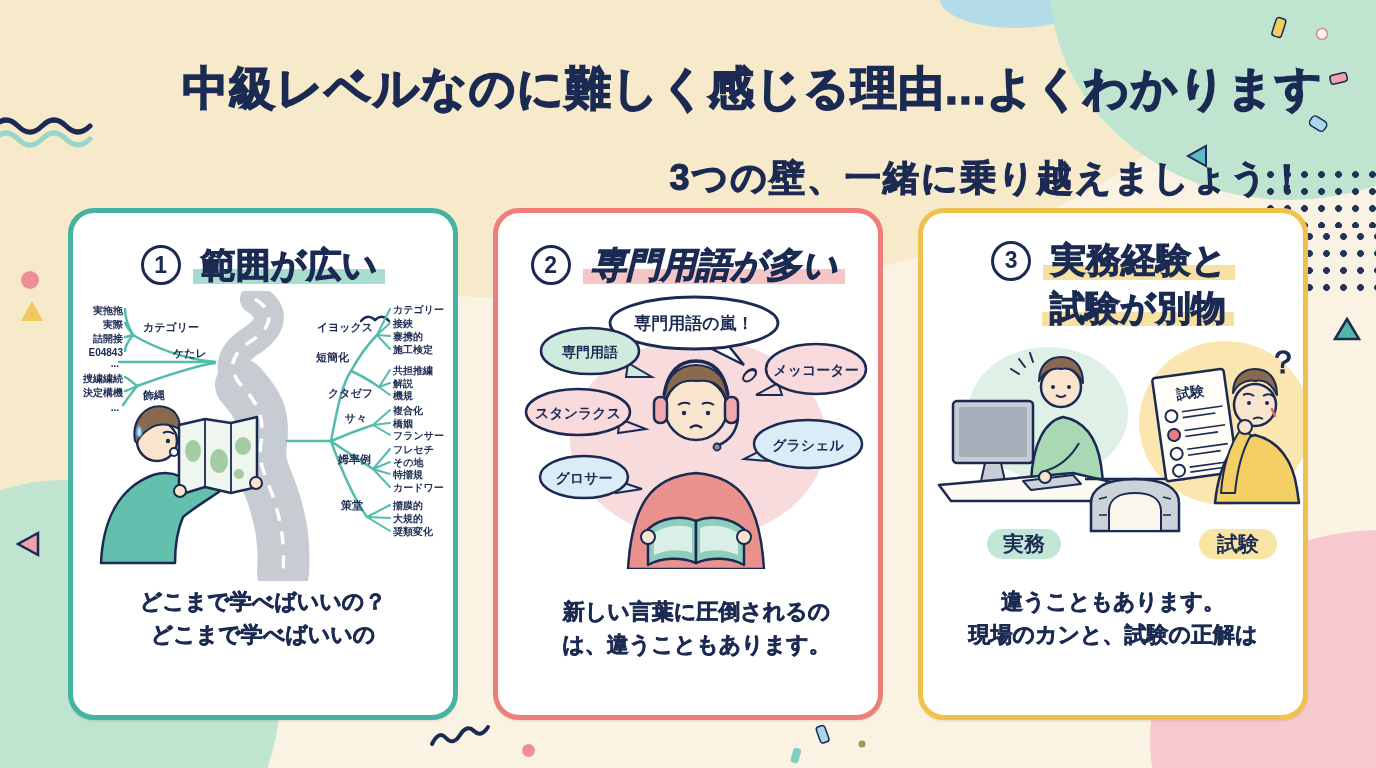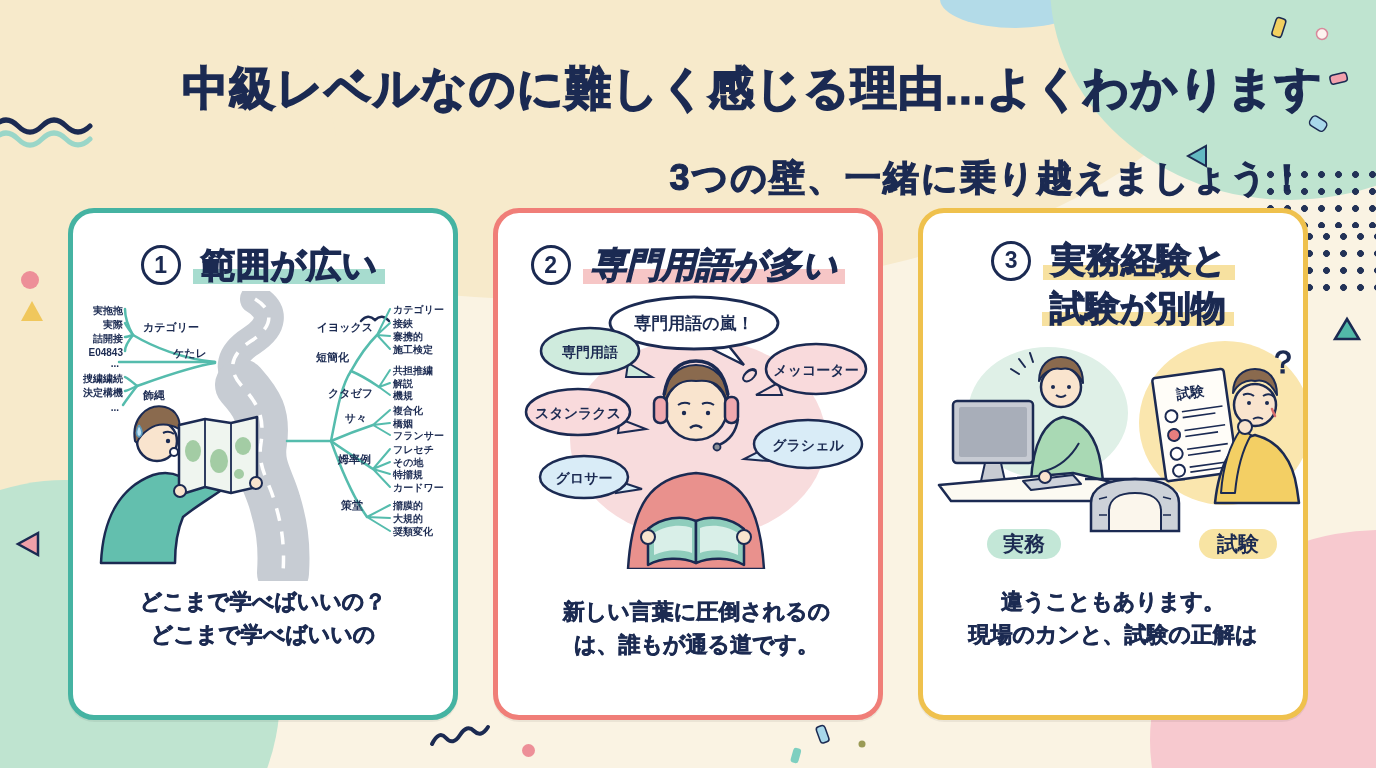--- a/index.html
+++ b/index.html
@@ -290,21 +290,21 @@
         <path d="M280,92 L258,104 L284,104 Z" fill="#F9DADC" stroke="#1b2a52" stroke-width="2"></path>
         <ellipse cx="318" cy="78" rx="50" ry="25" fill="#F9DADC" stroke="#1b2a52" stroke-width="2.5"></ellipse>
         <text class="bubble-s" x="318" y="84">メッコーター</text>
         <path d="M266,158 L246,168 L270,170 Z" fill="#D9ECF7" stroke="#1b2a52" stroke-width="2"></path>
         <ellipse cx="310" cy="153" rx="54" ry="24" fill="#D9ECF7" stroke="#1b2a52" stroke-width="2.5"></ellipse>
         <text class="bubble-s" x="310" y="159">グラシェル</text>
       </g>
     </svg>
     <div class="caption cap2">
       <div>新しい言葉に圧倒されるの</div>
-      <div>は、誰もが通る道です。</div>
+      <div>は、違うこともあります。</div>
     </div>
   </div>
 
   <div class="card card3">
     <div class="header3">
       <div class="row1">
         <span class="num-circle">3</span>
         <span class="card-title hl-yellow">実務経験と</span>
       </div>
       <div class="row2">

